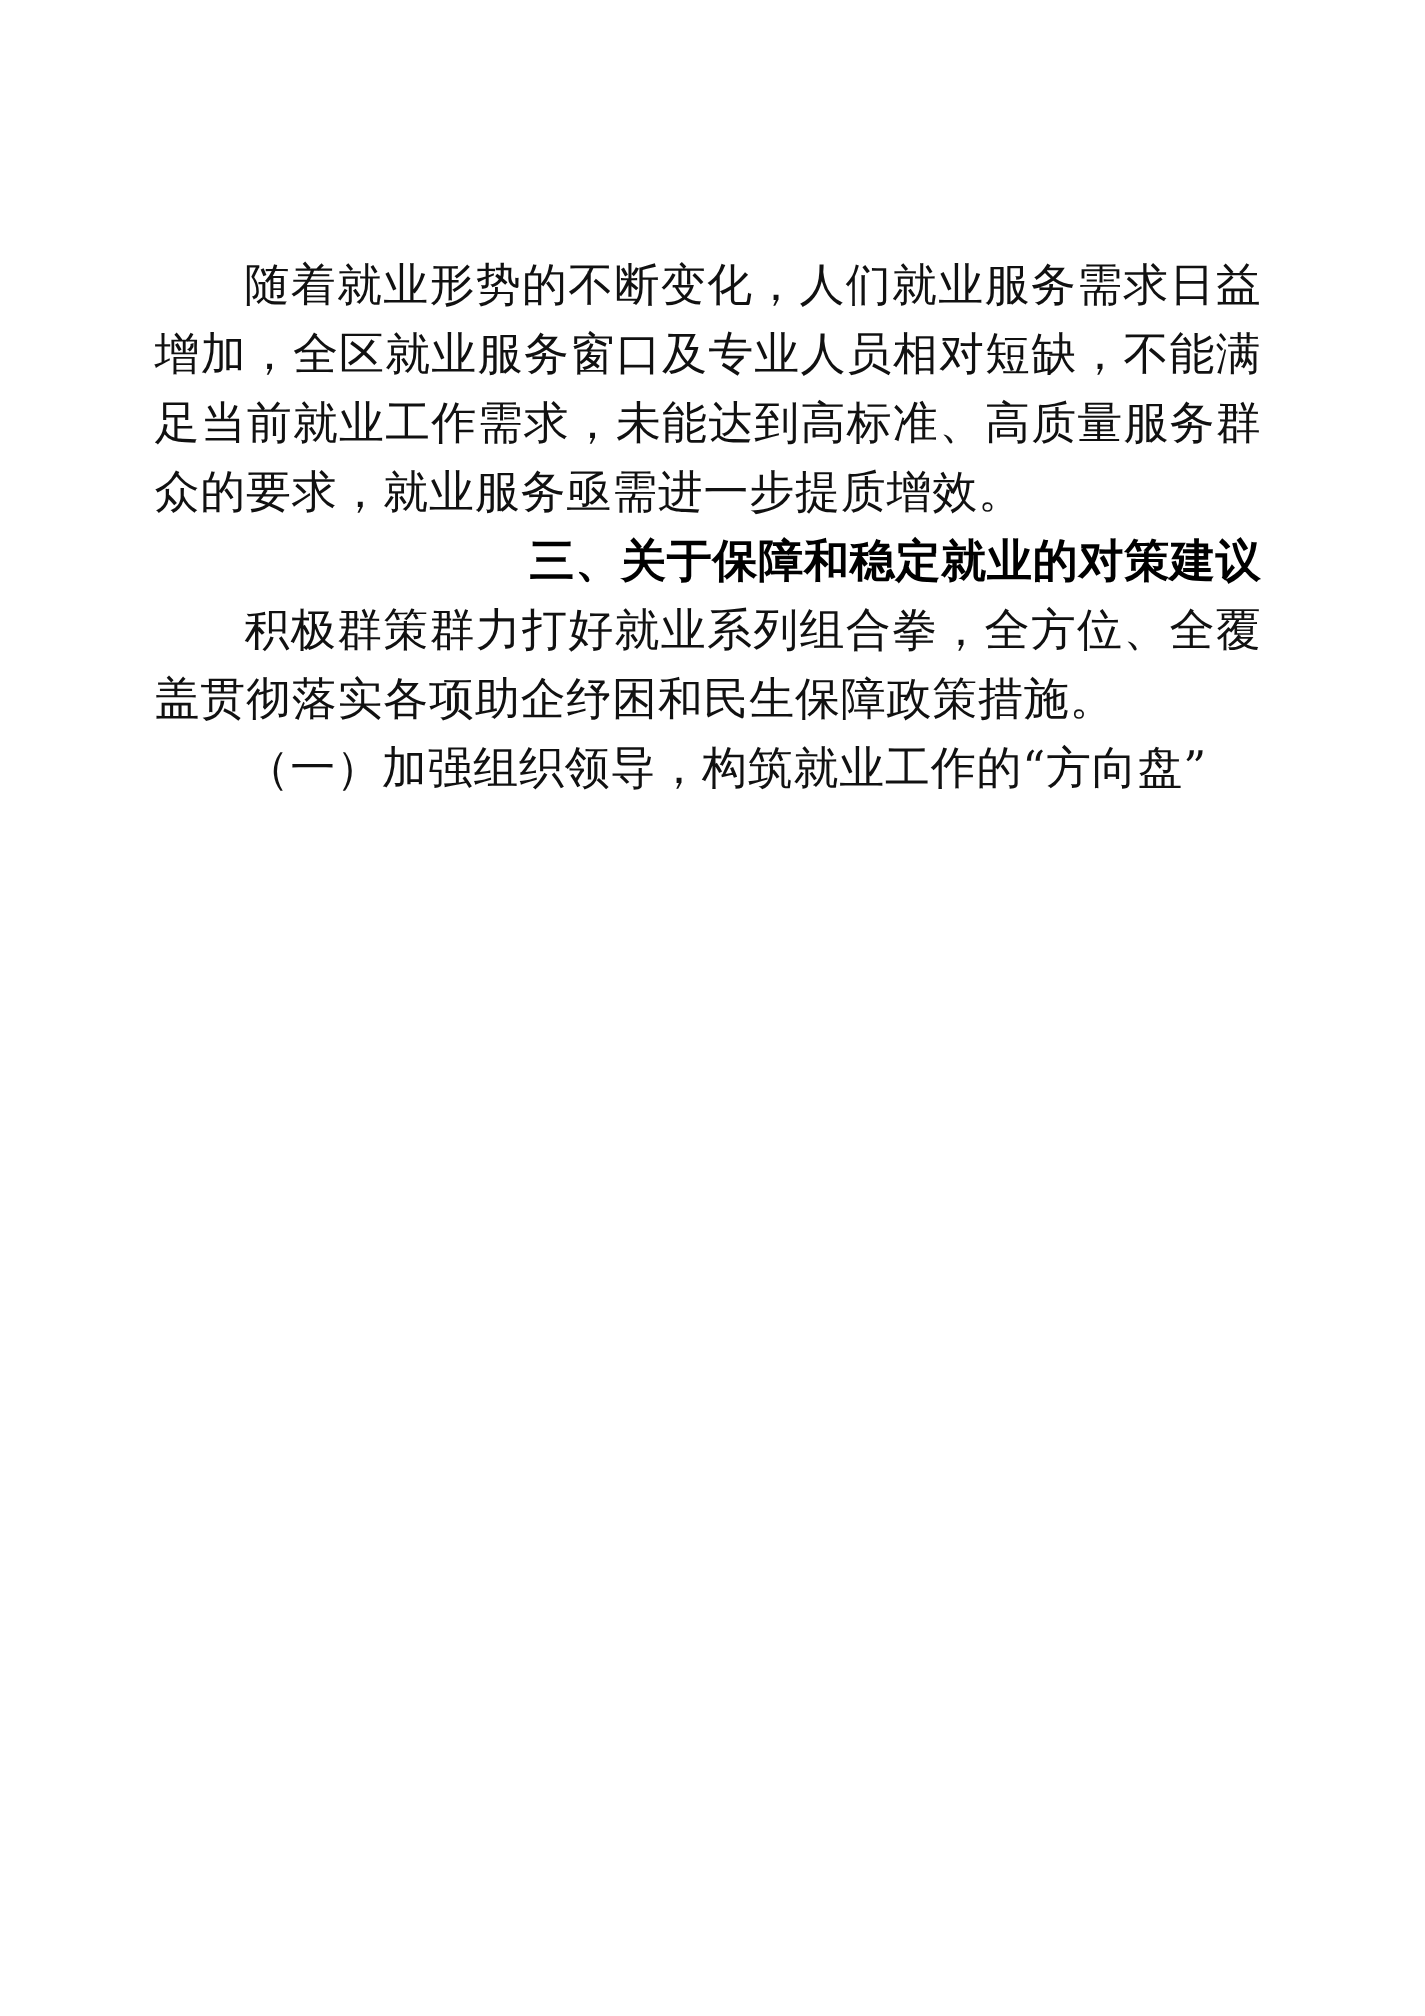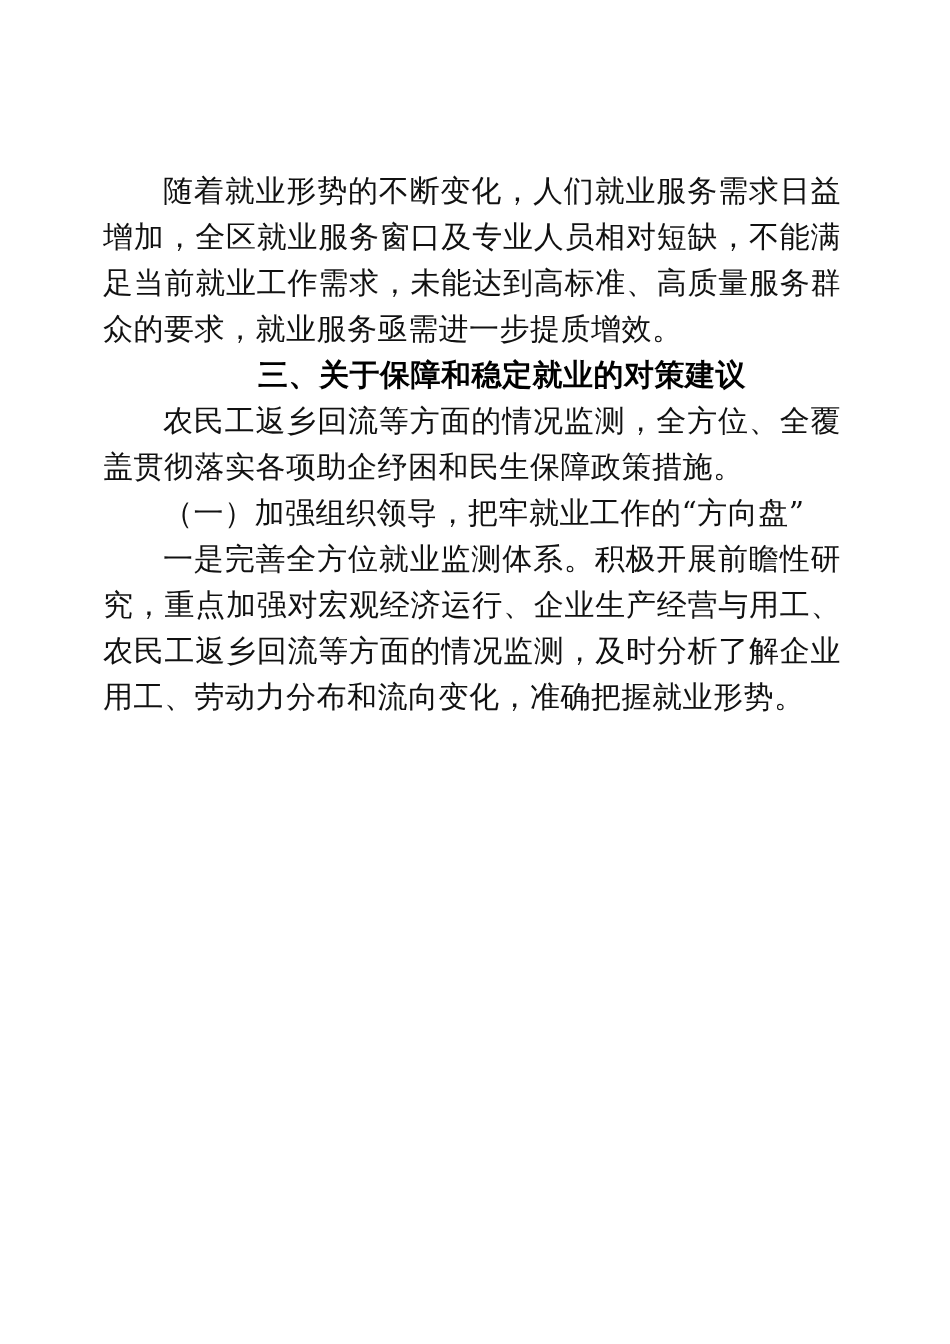--- a/index.html
+++ b/index.html
@@ -43,21 +43,21 @@
     -webkit-font-smoothing: antialiased;
   }
 
   
   .heading-1 {
     font-family: "DejaVu Sans", "Liberation Sans", sans-serif;
     font-size: 30px;
     line-height: 46px;
     font-weight: bold;
     color: #000000;
-    text-align: center;
+    text-align: right;
     text-indent: 60px;
     margin: 0;
     letter-spacing: 0.5px;
   }
 
   
   .heading-2 {
     font-family: "DejaVu Serif", "Liberation Serif", serif;
     font-size: 30px;
     line-height: 46px;
@@ -75,17 +75,16 @@
     letter-spacing: 0;
   }
 </style>
 </head>
 <body>
 
 <div class="page">
   <div class="text-column">
       <p class="para">随着就业形势的不断变化，人们就业服务需求日益增加，全区就业服务窗口及专业人员相对短缺，不能满足当前就业工作需求，未能达到高标准、高质量服务群众的要求，就业服务亟需进一步提质增效。</p>
       <p class="heading-1">三、关于保障和稳定就业的对策建议</p>
-      <p class="para">农民工返乡回流等方面的情况监测，全方位、全覆盖贯彻落实各项助企纾困和民生保障政策措施。</p>
-      <p class="heading-2">（一）加强组织领导，把牢就业工作的“方向盘”</p>
-      <p class="para">一是完善全方位就业监测体系。积极开展前瞻性研究，重点加强对宏观经济运行、企业生产经营与用工、农民工返乡回流等方面的情况监测，及时分析了解企业用工、劳动力分布和流向变化，准确把握就业形势。</p>
+      <p class="para">积极群策群力打好就业系列组合拳，全方位、全覆盖贯彻落实各项助企纾困和民生保障政策措施。</p>
+      <p class="heading-2">（一）加强组织领导，构筑就业工作的“方向盘”</p>
     </div>
 </div>
 
 </body></html>

